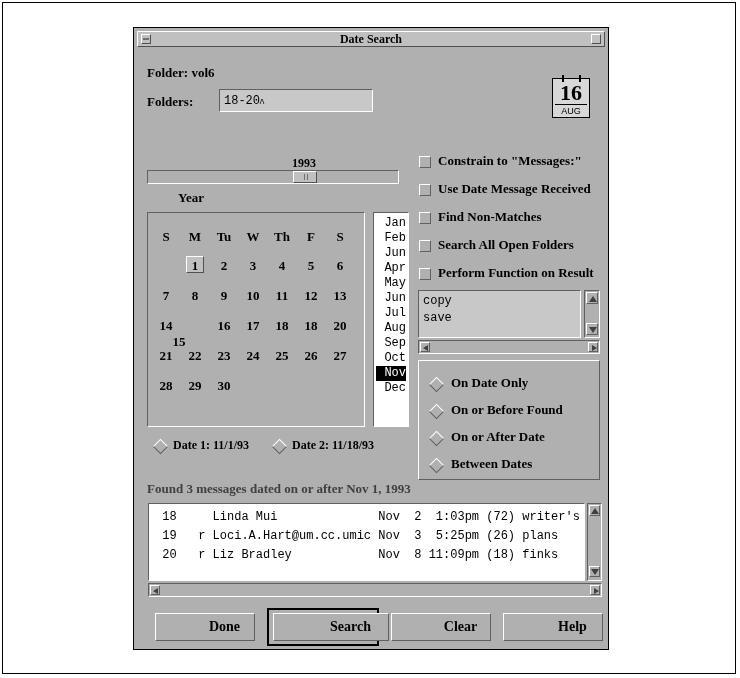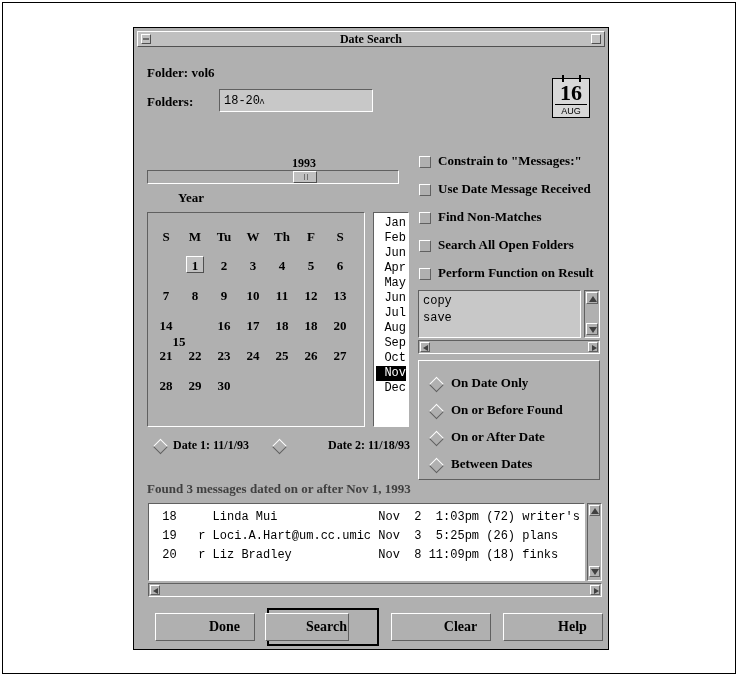--- a/index.html
+++ b/index.html
@@ -478,21 +478,21 @@
         <div class="month-item" style="top:108px;">Aug</div>
         <div class="month-item" style="top:123px;">Sep</div>
         <div class="month-item" style="top:138px;">Oct</div>
         <div class="month-item sel" style="top:153px;">Nov</div>
         <div class="month-item" style="top:168px;">Dec</div>
       </div>
 
       <div class="diamond" style="left:18px; top:391px;"></div>
       <div class="lbl" style="left:36px; top:388px; font-size:12px;">Date 1: 11/1/93</div>
       <div class="diamond" style="left:137px; top:391px;"></div>
-      <div class="lbl" style="left:155px; top:388px; font-size:12px;margin-left:36px;">Date 2: 11/18/93</div>
+      <div class="lbl" style="left:155px; top:388px; font-size:12px;">Date 2: 11/18/93</div>
 
       <div class="chk" style="left:282px; top:106px;"></div>
       <div class="chk-lbl" style="left:301px; top:103px;">Constrain to "Messages:"</div>
 
       <div class="chk" style="left:282px; top:134px;"></div>
       <div class="chk-lbl" style="left:301px; top:131px;">Use Date Message Received</div>
 
       <div class="chk" style="left:282px; top:162px;"></div>
       <div class="chk-lbl" style="left:301px; top:159px;">Find Non-Matches</div>
 
@@ -561,20 +561,20 @@
           <div class="tri" style="left:2px; top:2px; border-top:3px solid transparent; border-bottom:3px solid transparent; border-right:5px solid #404040;"></div>
         </div>
         <div class="sb-btn" style="left:441px; top:1px; width:10px; height:10px;">
           <div class="tri" style="left:3px; top:2px; border-top:3px solid transparent; border-bottom:3px solid transparent; border-left:5px solid #404040;"></div>
         </div>
       </div>
 
       <div class="btn" style="left:18px; top:563px; width:100px; height:28px;">Done</div>
 
       <div class="btn-default-ring" style="left:130px; top:558px; width:112px; height:38px;"></div>
-      <div class="btn" style="left:128px; top:563px; width:84px; height:28px;">Search</div>
+      <div class="btn" style="left:136px; top:563px; width:116px; height:28px;">Search</div>
 
       <div class="btn" style="left:254px; top:563px; width:100px; height:28px;">Clear</div>
       <div class="btn" style="left:366px; top:563px; width:100px; height:28px;">Help</div>
 
     </div>
   </div>
 </div>
 
 </body></html>

